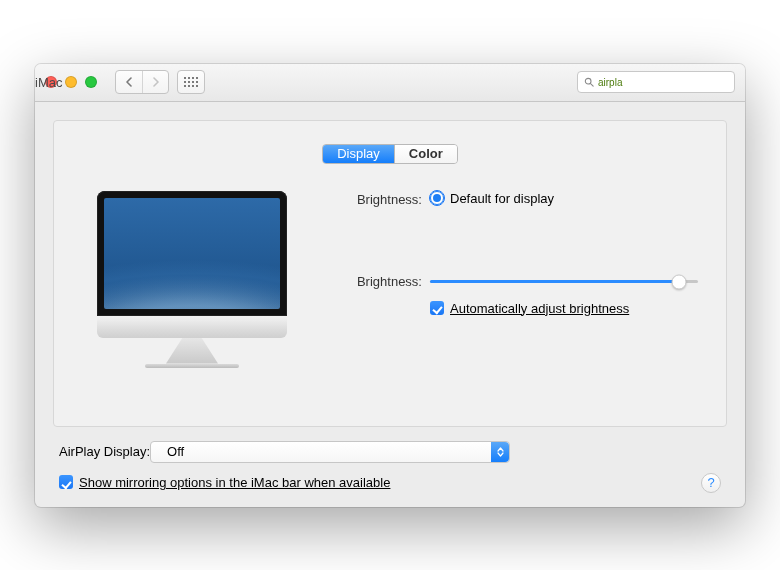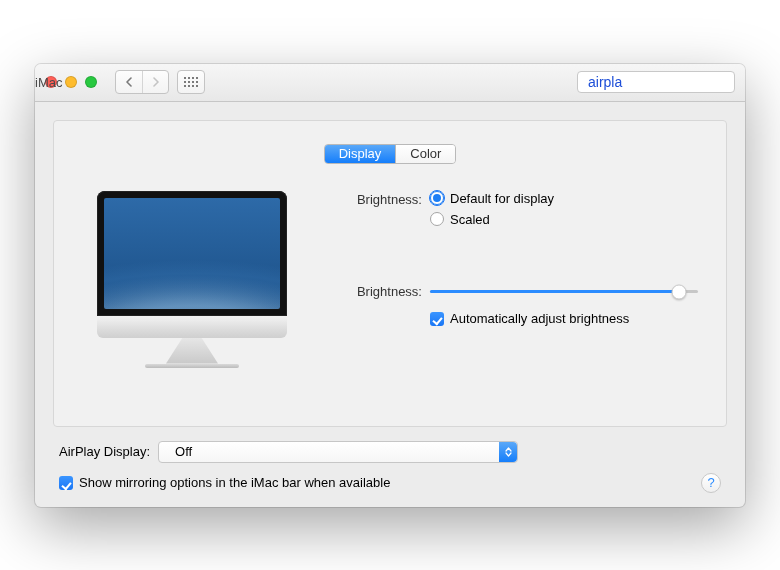--- a/index.html
+++ b/index.html
@@ -12,67 +12,67 @@
     .tl.close { background: #ff5f57; }
     .tl.min { background: #febc2e; }
     .tl.max { background: #28c840; }
     .nav { display: flex; margin-left: 18px; }
     .segbtn { display:flex; border: 1px solid #c4c4c4; border-radius: 4px; overflow:hidden; background: linear-gradient(#fdfdfd,#f3f3f3); }
     .segbtn > div { width: 26px; height: 22px; display:flex; align-items:center; justify-content:center; color: #6a6a6a; }
     .segbtn > div + div { border-left: 1px solid #d5d5d5; }
     .gridbtn { margin-left: 8px; }
     .title { position:absolute; left:0; right:0; text-align:left; color:#4b4b4b; font-size: 13px; pointer-events:none; }
     .search { margin-left:auto; width: 158px; height: 22px; border: 1px solid #c8c8c8; border-radius: 4px; background: #fff; display:flex; align-items:center; padding: 0 4px 0 6px; gap: 4px; }
-    .search input { border:none; outline:none; flex:1; font-size: 14px; color: #1d4ed8; background: transparent; }
+    .search input { border:none; outline:none; flex:1; font-size: 10px; color: #4d7c0f; background: transparent; }
 
     
     .content { padding: 18px 18px 14px 18px; }
     .inner-panel { border: 1px solid #d7d7d7; border-radius: 4px; background: #f1f1f1; padding-bottom: 58px; }
     .tabs { display:flex; justify-content:center; position:relative; top:-1px; }
     .tabbar { display:flex; border: 1px solid #b9b9b9; border-radius: 4px; overflow:hidden; height: 20px; margin-top:24px; }
     .tab { padding: 0 14px; display:flex; align-items:center; font-size:13px; }
     .tab.active { background: linear-gradient(#5aa8f8,#157efb); color:#fff; }
     .tab.inactive { background: linear-gradient(#fff,#f4f4f4); color:#333; }
-    .tab + .tab { border-left: 1px solid #b9b9b9; }
+    .tab + .tab { border-left: 1px solid #b9b9b9; font-weight: bold; }
 
     .panel-body { display:flex; padding: 20px 28px 0 28px; gap: 30px; }
     .imac-wrap { width: 220px; display:flex; flex-direction:column; align-items:center; padding-top:6px; }
     .imac-screen { width: 190px; height: 125px; background: #111; border-radius: 8px 8px 0 0; padding: 7px; box-shadow: inset 0 0 0 1px #222; }
     .imac-wall { width:100%; height:100%; border-radius: 2px; background:
       radial-gradient(ellipse 200% 120% at 50% 140%, rgba(110,170,220,0.0) 40%, rgba(50,110,170,0.45) 60%, rgba(20,70,130,0.0) 70%),
       radial-gradient(ellipse 180% 110% at 50% 130%, rgba(170,210,240,0.5) 30%, rgba(60,120,185,0.0) 55%),
       linear-gradient(#2d6aa8,#1b4f86);
     }
     .imac-chin { width:190px; height: 22px; background: linear-gradient(#f3f3f3,#dcdcdc 60%, #cfcfcf); border-radius: 0 0 6px 6px; display:flex; align-items:center; justify-content:center; }
     .apple { color:#555; font-size:12px; }
     .imac-stand { width: 52px; height: 26px; background: linear-gradient(#e6e6e6,#c9c9c9); clip-path: polygon(32% 0, 68% 0, 100% 100%, 0 100%); }
     .imac-foot { width: 94px; height: 4px; background: linear-gradient(#d9d9d9,#bbbbbb); border-radius: 2px; }
 
     .settings { flex:1; display:grid; grid-template-columns: 90px 1fr; row-gap: 14px; column-gap: 8px; align-items:start; padding-top:6px; }
     .lbl { text-align:right; color:#333; padding-top:1px; }
-    .radios { display:flex; flex-direction:column; gap:6px; }
+    .radios { display:flex; flex-direction:column; gap:18px; }
     .radio-row { display:flex; align-items:center; gap:6px; }
     .radio { width:14px; height:14px; border-radius:50%; border:1px solid #a5a5a5; background:#fff; position:relative; }
     .radio.checked { border-color:#1976f5; background: radial-gradient(circle at 50% 45%, #3b95ff 0 45%, #1976f5 46% 100%); box-shadow: inset 0 0 0 3px #fff; border: none; outline: 1px solid #1976f5; }
     .radio.checked::after { content:""; position:absolute; inset:3px; border-radius:50%; background:#1e7ff5; box-shadow: 0 0 0 1px #1e7ff5; }
     .radio.checked { background:#fff; border:1px solid #1e7ff5; }
     .radio.checked::after { inset:3px; }
 
     .slider-wrap { display:flex; align-items:center; height: 18px; }
     .slider-track { position:relative; flex:1; height:3px; background:#c7c7c7; border-radius:2px; }
     .slider-fill { position:absolute; left:0; top:0; bottom:0; width:93%; background:#2b8cff; border-radius:2px; }
     .slider-knob { position:absolute; left:93%; top:50%; width:15px; height:15px; background:#fff; border:1px solid #c9c9c9; border-radius:50%; transform:translate(-50%,-50%); box-shadow: 0 1px 2px rgba(0,0,0,0.2); }
 
-    .checkbox-row { display:flex; align-items:flex-end; gap:6px; }
+    .checkbox-row { display:flex; align-items:flex-start; gap:6px;text-decoration:underline; }
     .cb { width:14px; height:14px; border-radius:3px; background: linear-gradient(#3b95ff,#1976f5); position:relative; }
     .cb::after { content:""; position:absolute; left:3px; top:5.5px; width:7px; height:4px; border-left:2px solid #fff; border-bottom:2px solid #fff; transform: rotate(-50deg); }
 
     
     .bottom { padding: 14px 6px 0 6px; }
-    .row { display:flex; align-items:center; gap:8px; }
+    .row { display:flex; align-items:center; }
     .select { position:relative; width: 360px; height: 22px; border: 1px solid #c6c6c6; border-radius:4px; background: linear-gradient(#fff,#f6f6f6); display:flex; align-items:center; padding-left:16px; }
     .select-arrows { position:absolute; right:0; top:0; bottom:0; width:18px; background: linear-gradient(#5aa8f8,#157efb); border-radius: 0 4px 4px 0; display:flex; flex-direction:column; align-items:center; justify-content:center; color:#fff; }
     .select-arrows svg { width:7px; height:5px; }
     .helpbtn { margin-left:auto; width:20px; height:20px; border-radius:50%; border:1px solid #c8c8c8; background:linear-gradient(#fff,#f0f0f0); color:#2b8cff; display:flex; align-items:center; justify-content:center; font-size:13px; }
     .mirror-row { margin-top: 10px; display:flex; align-items:center; gap:6px; }
     svg { display:block; }
   </style>
 </head>
 <body>
 
@@ -151,24 +151,20 @@
           <div class="imac-foot"></div>
         </div>
 
         <div class="settings">
           <div class="lbl">Brightness:</div>
           <div class="radios">
             <div class="radio-row">
               <div class="radio checked"></div>
               <span>Default for display</span>
             </div>
-            <div class="radio-row">
-              <div class="radio"></div>
-              <span>Scaled</span>
-            </div>
           </div>
 
           <div class="lbl">Brightness:</div>
           <div>
             <div class="slider-wrap">
               <div class="slider-track">
                 <div class="slider-fill"></div>
                 <div class="slider-knob"></div>
               </div>
             </div>

